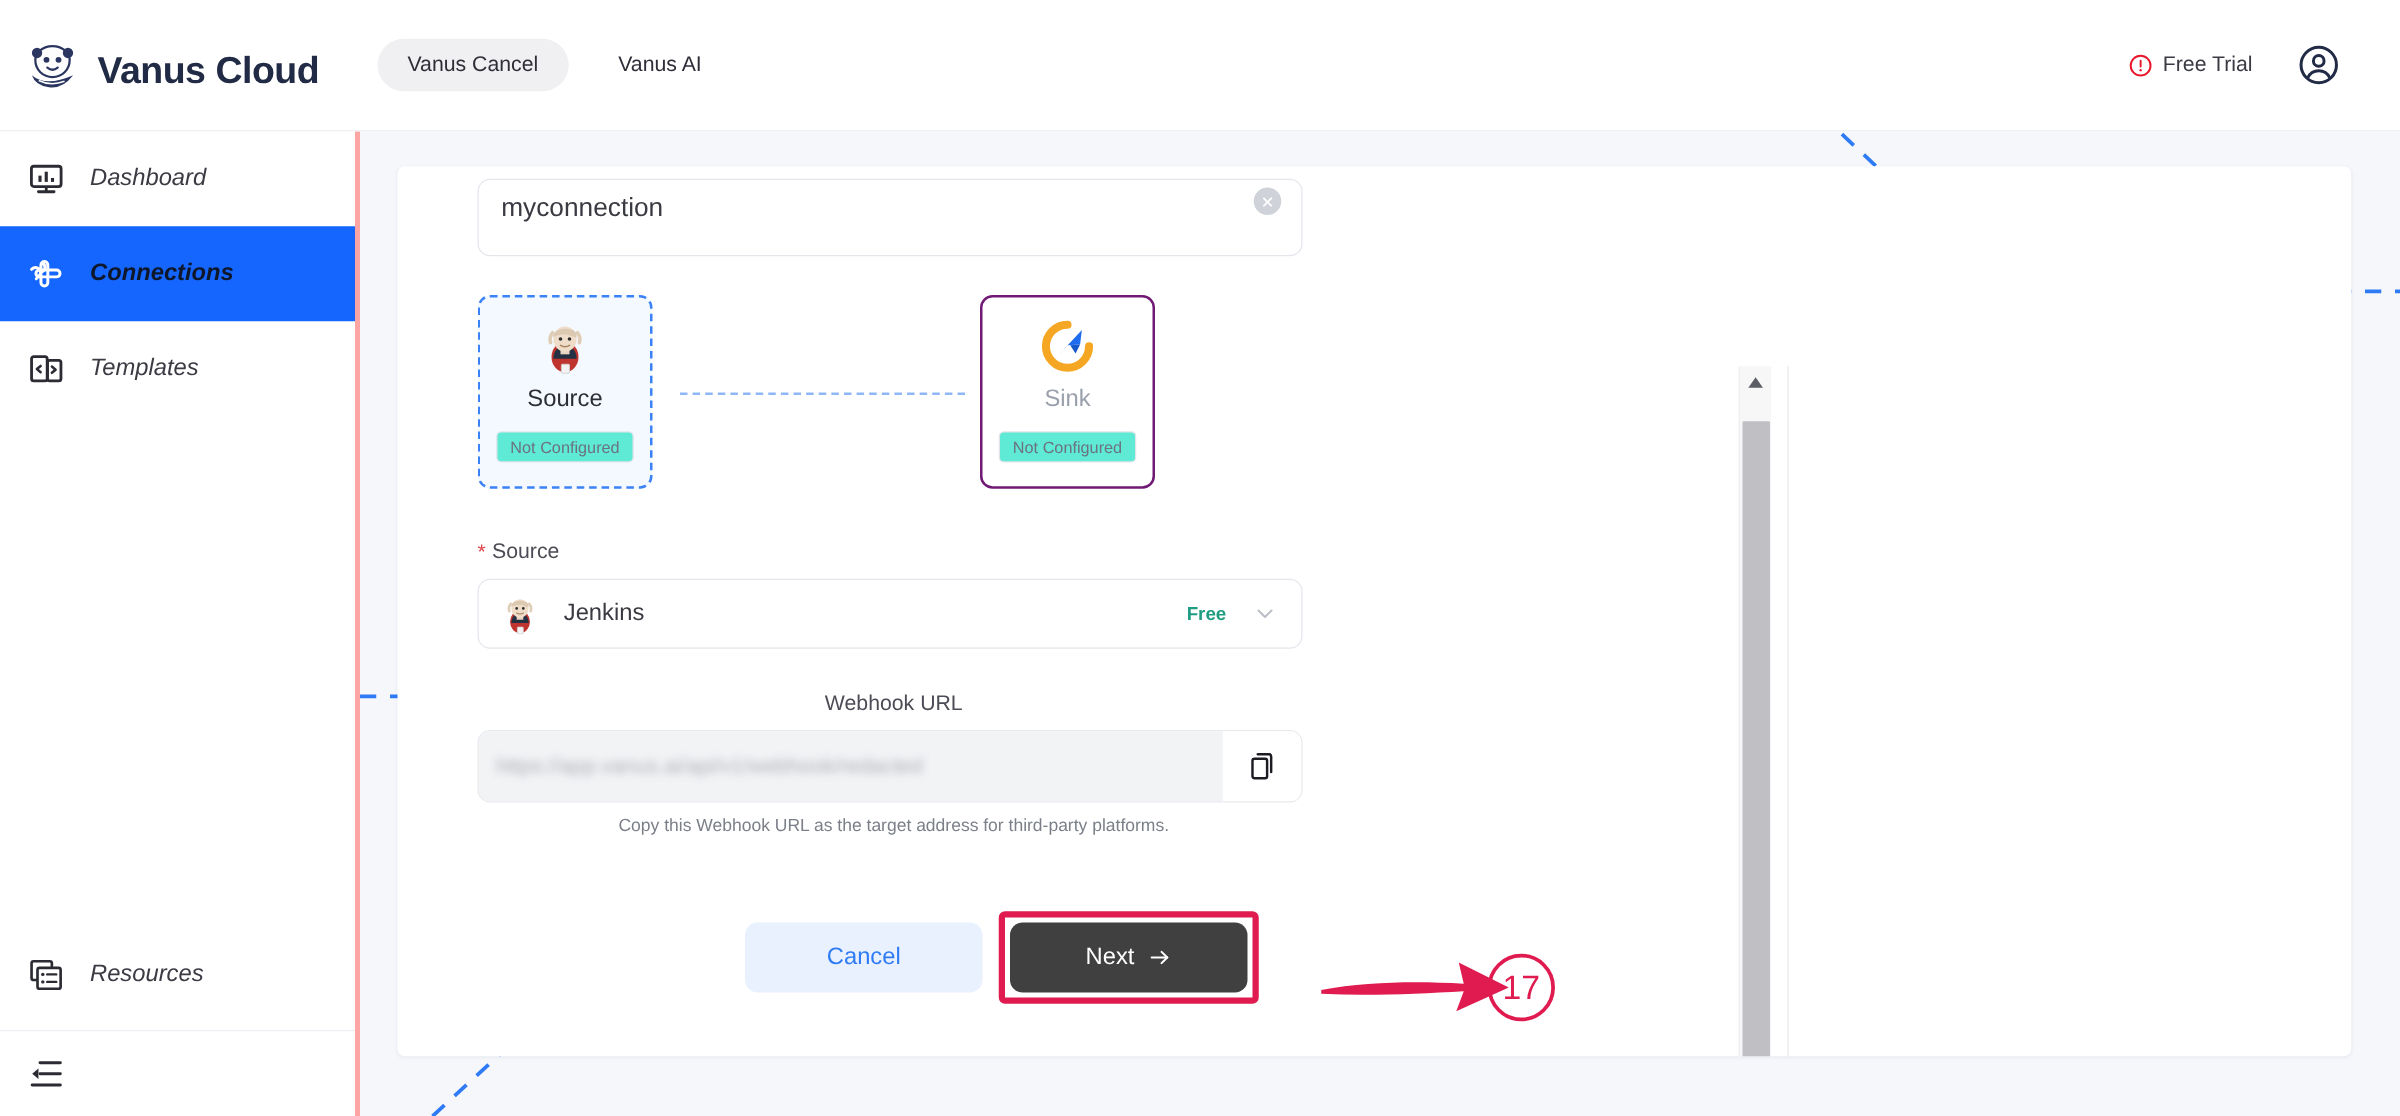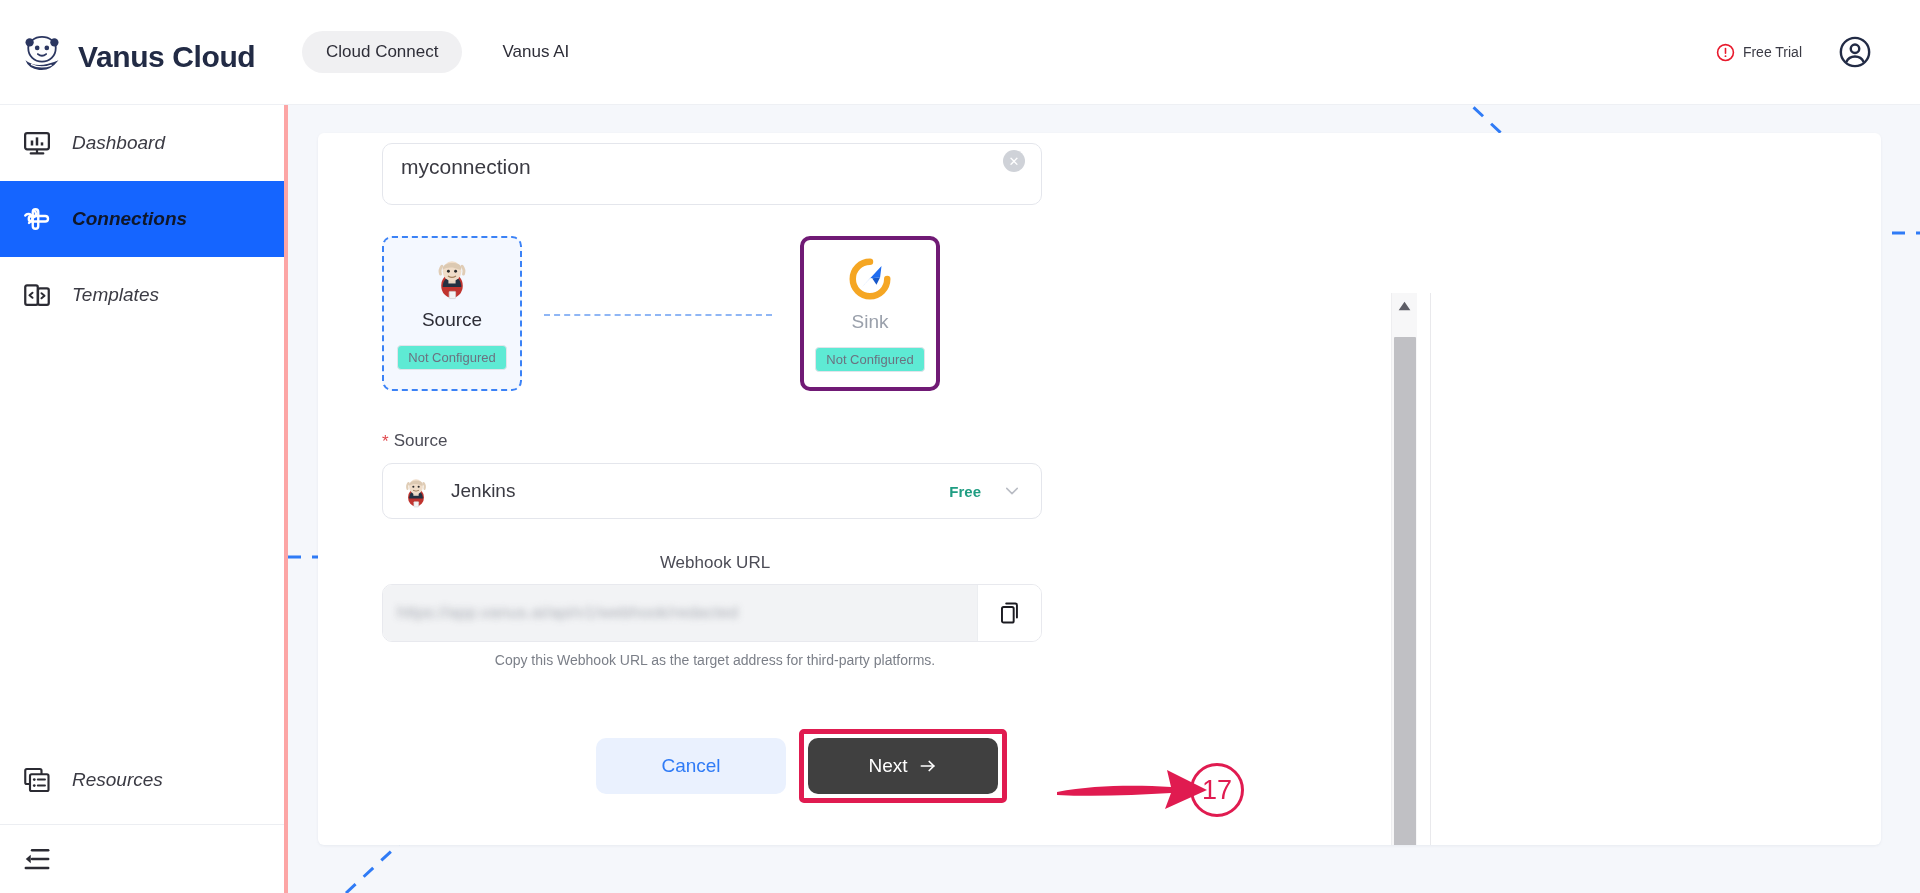--- a/index.html
+++ b/index.html
@@ -31,21 +31,21 @@
     font-size: 17px; color: #2e2e38; padding: 11px 24px;
     border-radius: 24px; white-space: nowrap; cursor: pointer;
   }
   .nav-tab.active { background: #f0f0f2; }
   .topbar-right {
     margin-left: auto; display: flex; align-items: center;
     gap: 36px; margin-right: 48px;
   }
   .trial {
     display: flex; align-items: center; gap: 8px;
-    font-size: 14px; color: #3a3a44; cursor: pointer; white-space: nowrap;
+    font-size: 17px; color: #3a3a44; cursor: pointer; white-space: nowrap;
   }
   .acct-icon { cursor: pointer; display: block; }
 
   
   .sidebar {
     position: absolute; top: 105px; left: 0;
     width: 288px; height: 788px;
     background: #ffffff; border-right: 4px solid #fca5a5;
     z-index: 30;
     font-style: italic;
@@ -102,21 +102,21 @@
   }
 
   .flow { position: relative; margin-top: 31px; height: 155px; width: 660px; }
   .node {
     position: absolute; top: 0; width: 140px; height: 155px;
     border-radius: 10px;
     display: flex; flex-direction: column; align-items: center;
     padding-top: 16px; cursor: pointer; background: #fff;
   }
   .node.source { left: 0; border: 2px dashed #3b82f6; background: #f4f8ff; }
-  .node.sink { left: 402px; border: 4px solid #701a75; margin-left: 16px; }
+  .node.sink { left: 402px; border: 2px solid #701a75; }
   .node .nicon { width: 46px; height: 46px; }
   .node .ntitle { font-size: 19px; margin-top: 9px; }
   .node.source .ntitle { color: #2d2d36; }
   .node.sink .ntitle { color: #9aa0ab; }
   .badge-cfg {
     margin-top: 14px; font-size: 13px; color: #6b7280;
     border: 1px solid #e2e4ea; border-radius: 4px;
     padding: 4px 10px; background: #5eead4; white-space: nowrap;
   }
   .flow-link {
@@ -227,21 +227,21 @@
         <circle cx="25" cy="26" r="3.4" fill="#2b3660"></circle>
         <circle cx="39" cy="26" r="3.4" fill="#2b3660"></circle>
         <path d="M26 35q6 5 12 0" stroke="#2b3660" stroke-width="2.6" fill="none" stroke-linecap="round"></path>
         <path d="M8 44q16 14 48 0 -12 16 -28 14T8 44z" fill="#2b3660"></path>
         <path d="M16 50q14 7 30 1" stroke="#fff" stroke-width="1.8" fill="none"></path>
       </svg>
       <div class="brand-name">Vanus Cloud</div>
     </div>
 
     <div class="nav-tabs">
-      <div class="nav-tab active">Cloud Connect</div>
+      <div class="nav-tab active">Vanus Cancel</div>
       <div class="nav-tab">Vanus AI</div>
     </div>
 
     <div class="topbar-right">
       <div class="trial">
         <svg width="19" height="19" viewBox="0 0 24 24">
           <circle cx="12" cy="12" r="10" fill="none" stroke="#e8192c" stroke-width="2"></circle>
           <line x1="12" y1="7" x2="12" y2="13" stroke="#e8192c" stroke-width="2" stroke-linecap="round"></line>
           <circle cx="12" cy="16.6" r="1.2" fill="#e8192c"></circle>
         </svg>

